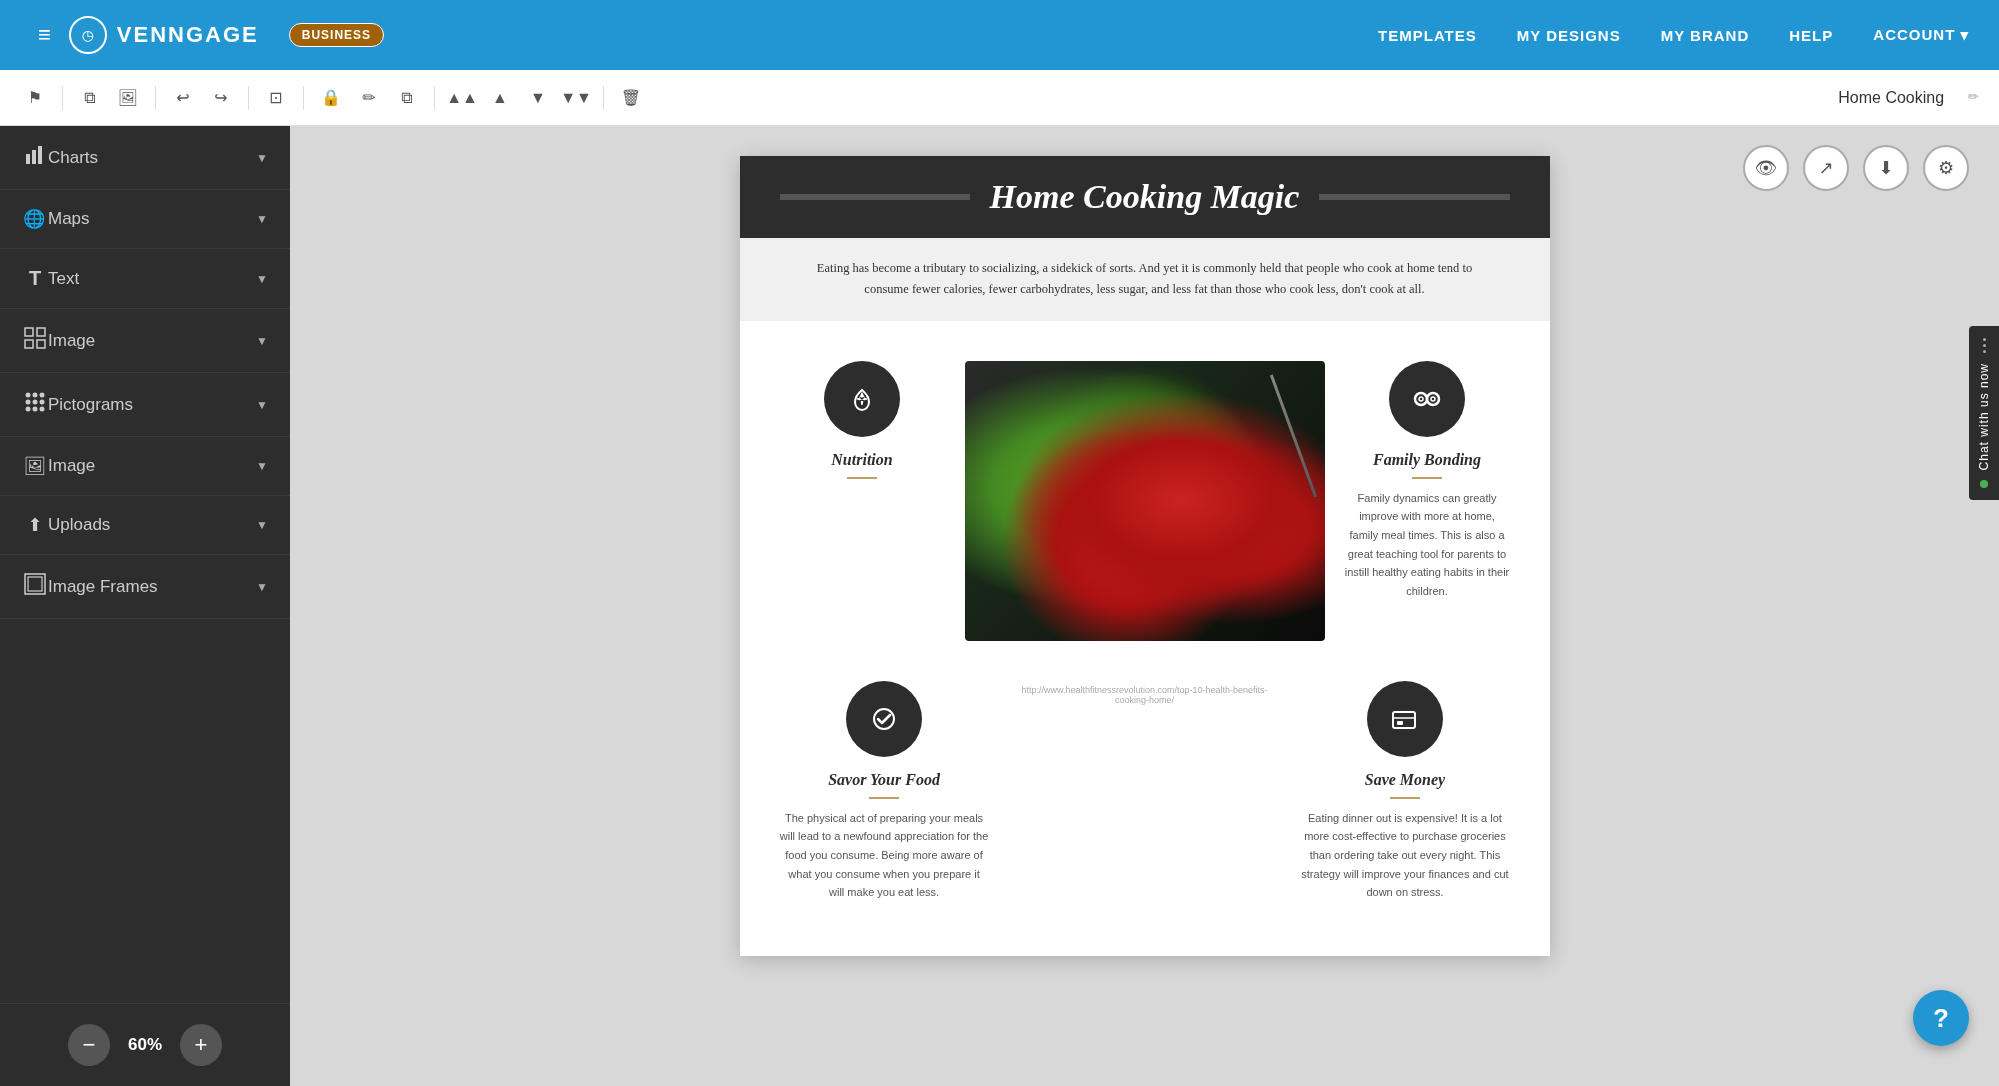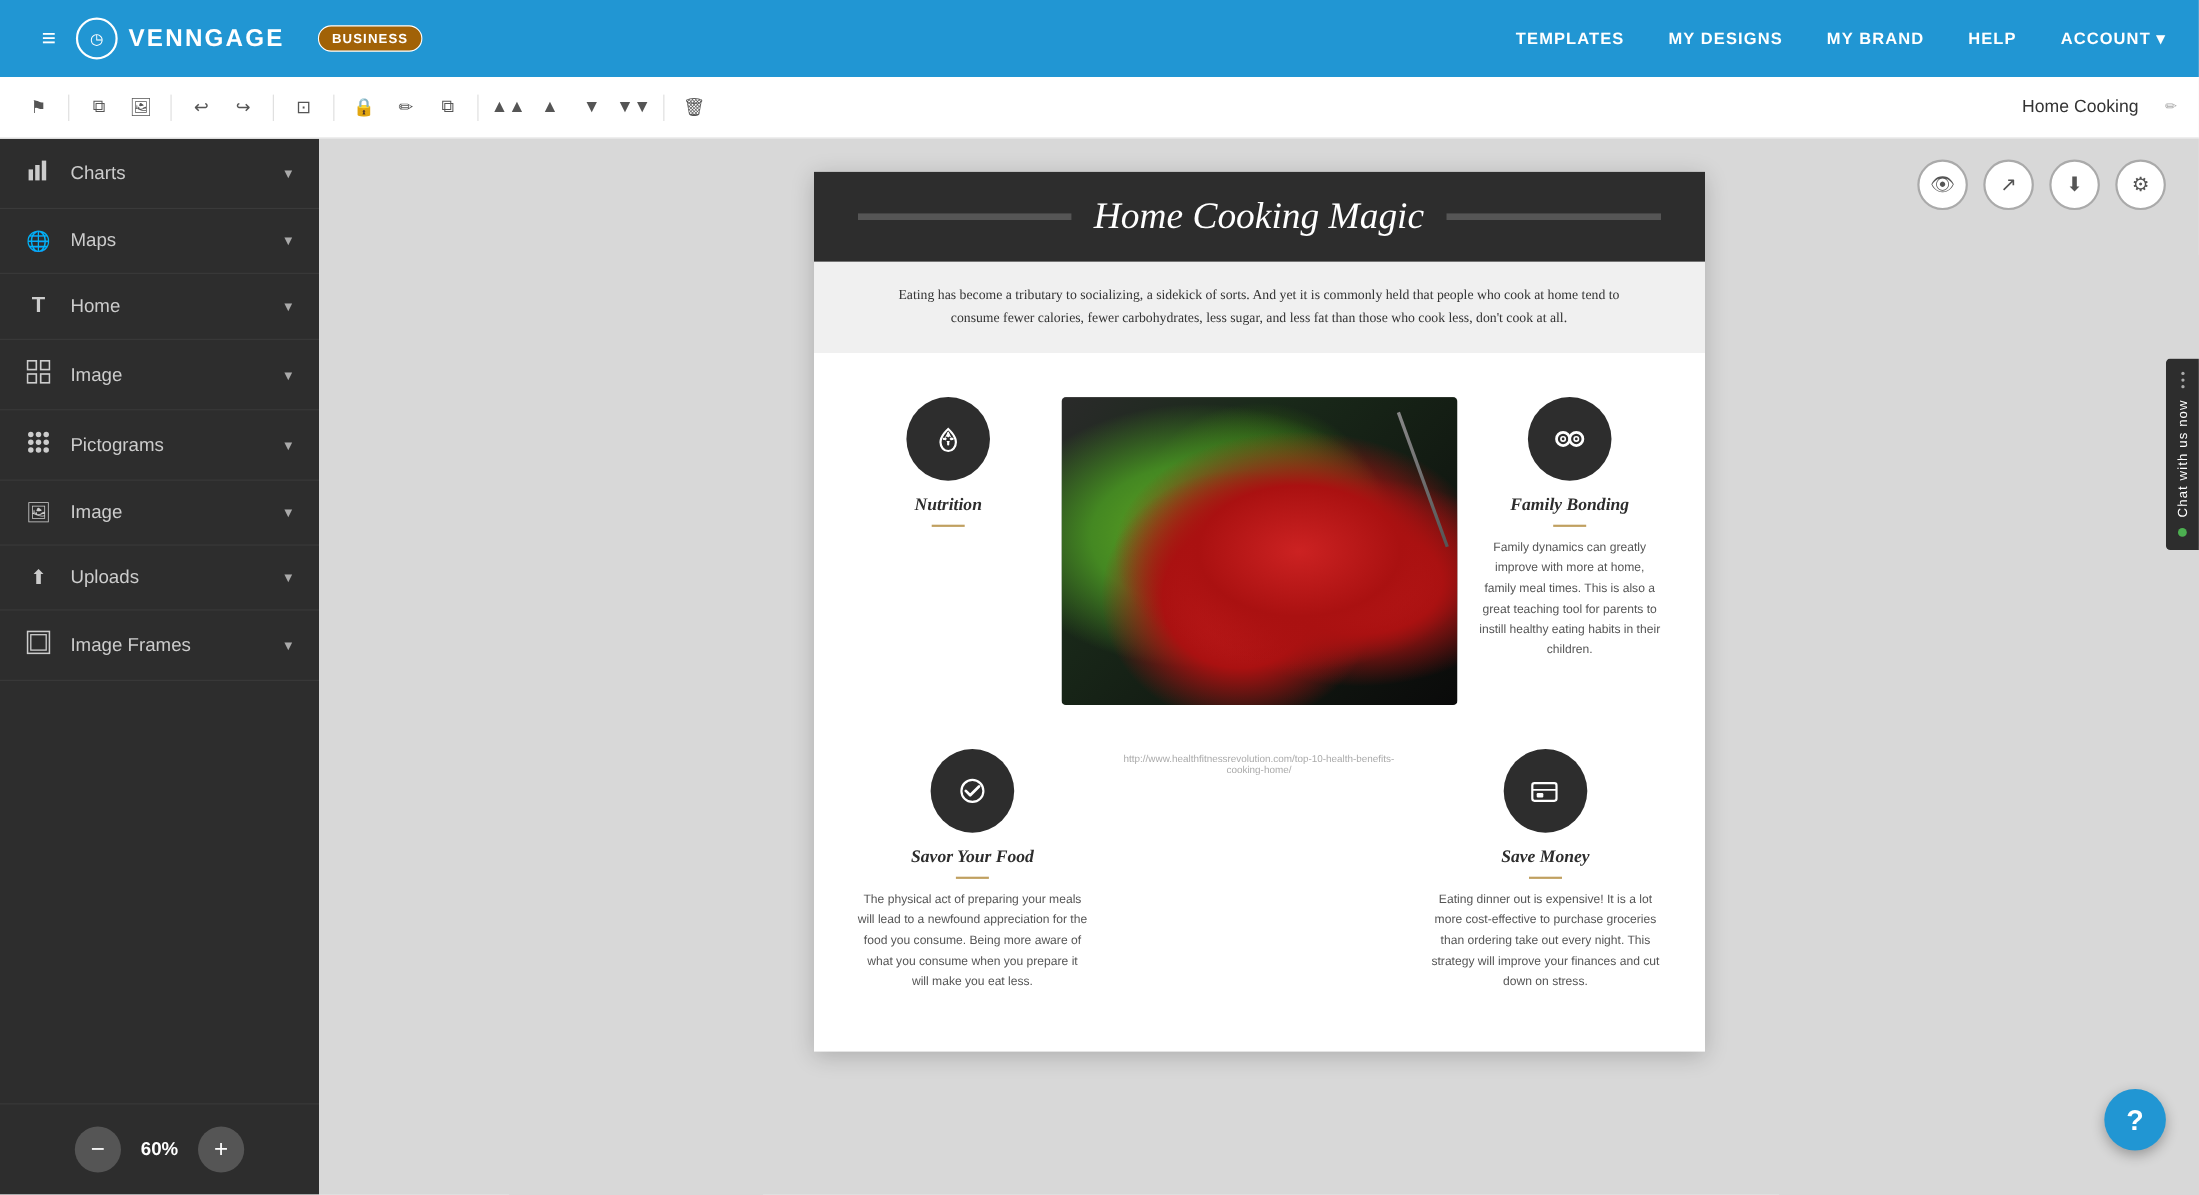--- a/index.html
+++ b/index.html
@@ -130,21 +130,20 @@
       align-items: center;
       padding: 18px 22px;
       color: #ccc;
       cursor: pointer;
       border-bottom: 1px solid #3a3a3a;
       justify-content: space-between;
     }
     .sidebar-item-left {
       display: flex;
       align-items: center;
-      gap: 16px;
     }
     .sidebar-item-icon {
       width: 26px;
       text-align: center;
       font-size: 18px;
     }
     .sidebar-item-label {
       font-size: 17px;
       color: #ccc;
     }
@@ -209,21 +208,21 @@
       background: #555;
     }
     .infographic-header-bar-right {
       flex: 1;
       height: 6px;
       background: #555;
     }
     .infographic-title {
       font-size: 34px;
       font-style: italic;
-      font-weight: normal;
+      font-weight: bold;
       color: white;
       margin: 0 20px;
       white-space: nowrap;
     }
     .infographic-intro {
       background: #f0f0f0;
       padding: 20px 60px;
       text-align: center;
       font-size: 12.5px;
       color: #333;
@@ -449,21 +448,21 @@
     <div class="sidebar-item">
       <div class="sidebar-item-left">
         <div class="sidebar-item-icon">🌐</div>
         <span class="sidebar-item-label">Maps</span>
       </div>
       <span class="sidebar-chevron">▼</span>
     </div>
     <div class="sidebar-item">
       <div class="sidebar-item-left">
         <div class="sidebar-item-icon" style="font-size:20px;font-weight:bold;color:#ccc;">T</div>
-        <span class="sidebar-item-label">Home</span>
+        <span class="sidebar-item-label">Text</span>
       </div>
       <span class="sidebar-chevron">▼</span>
     </div>
     <div class="sidebar-item">
       <div class="sidebar-item-left">
         <div class="sidebar-item-icon">
           <svg width="22" height="22" viewBox="0 0 22 22">
               <rect x="1" y="1" width="8" height="8" fill="none" stroke="#ccc" stroke-width="1.5"></rect>
               <rect x="13" y="1" width="8" height="8" fill="none" stroke="#ccc" stroke-width="1.5"></rect>
               <rect x="1" y="13" width="8" height="8" fill="none" stroke="#ccc" stroke-width="1.5"></rect>

